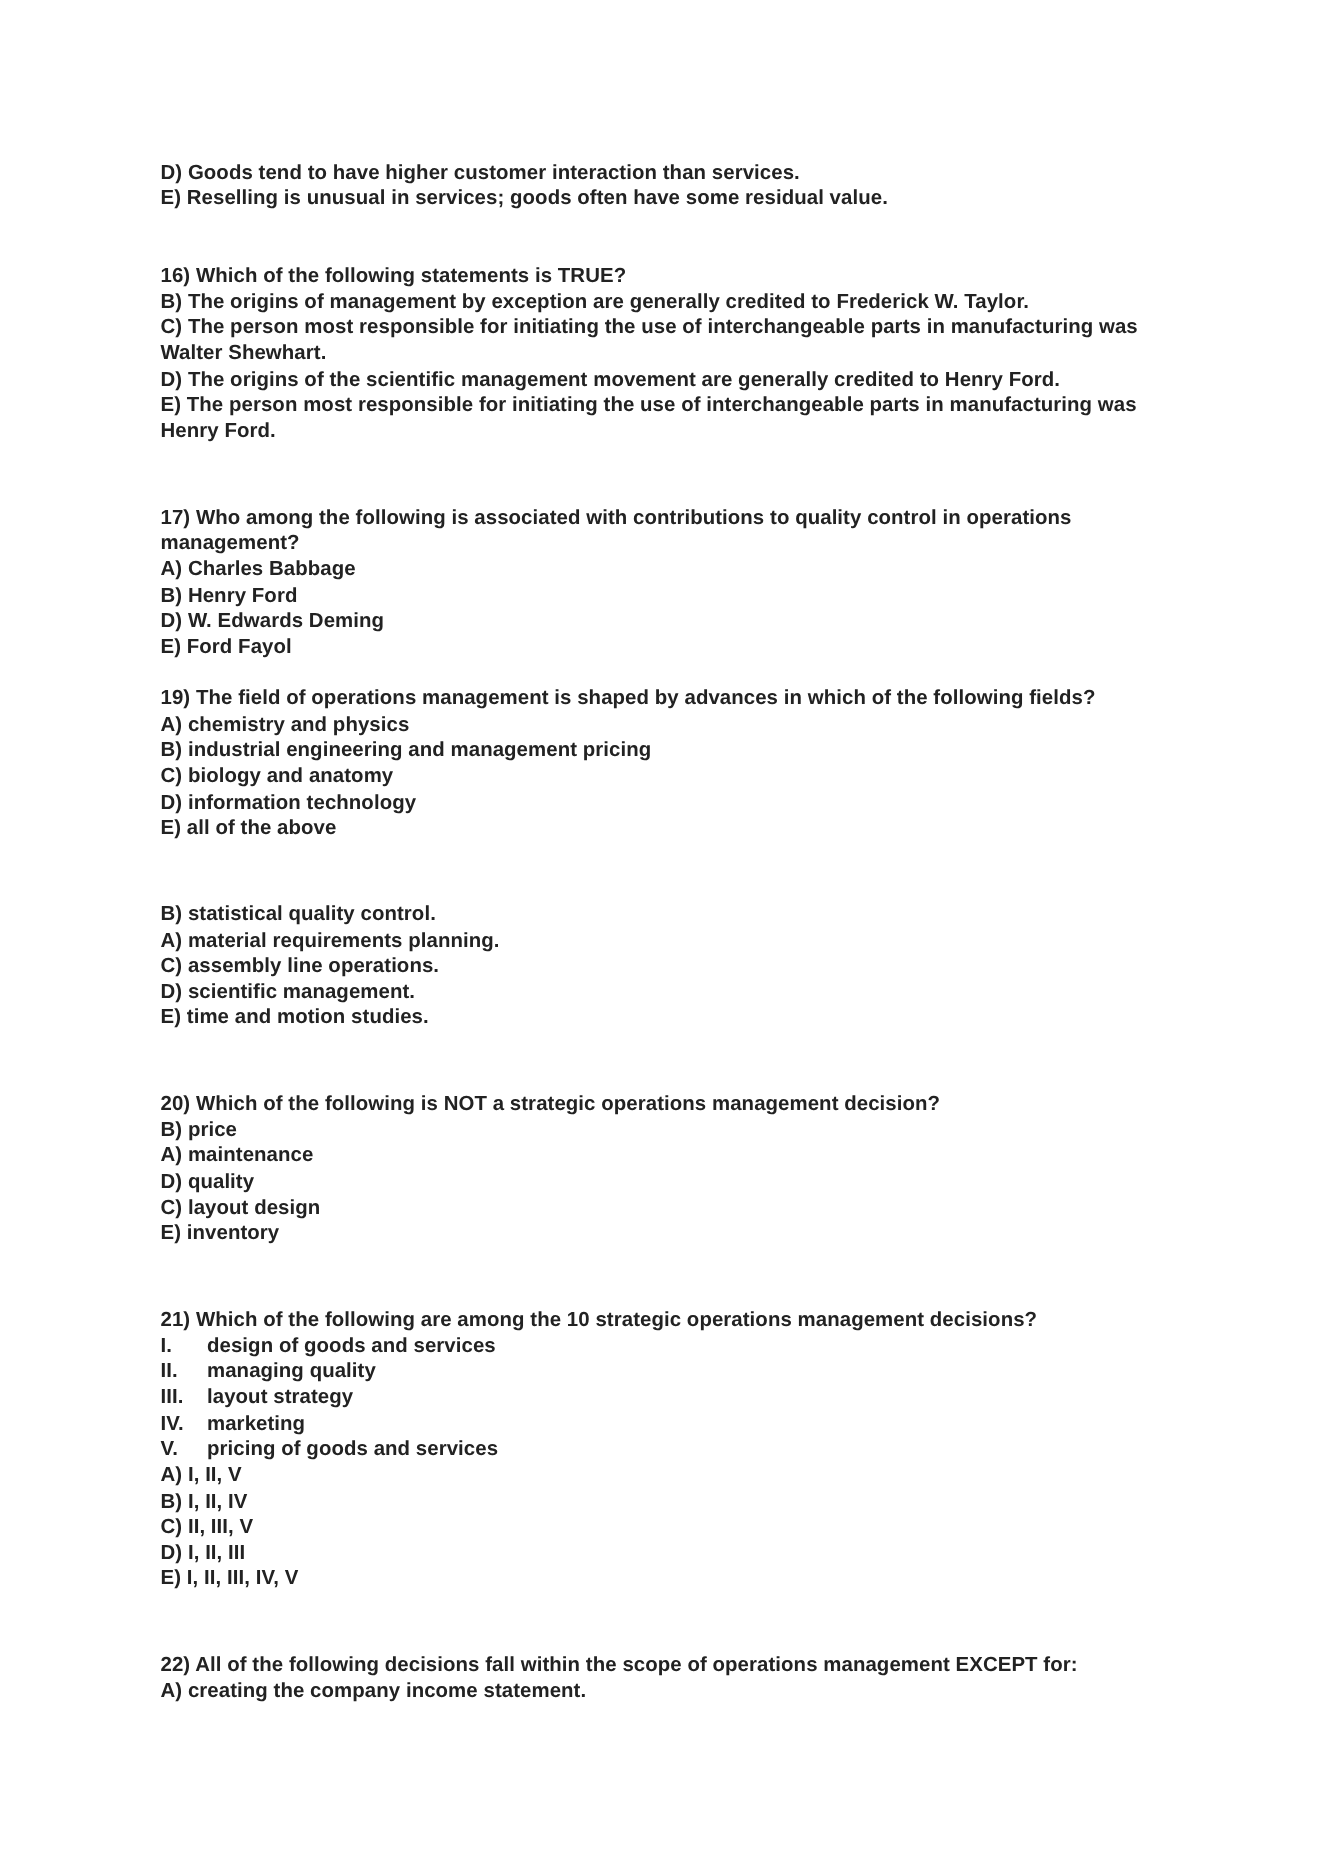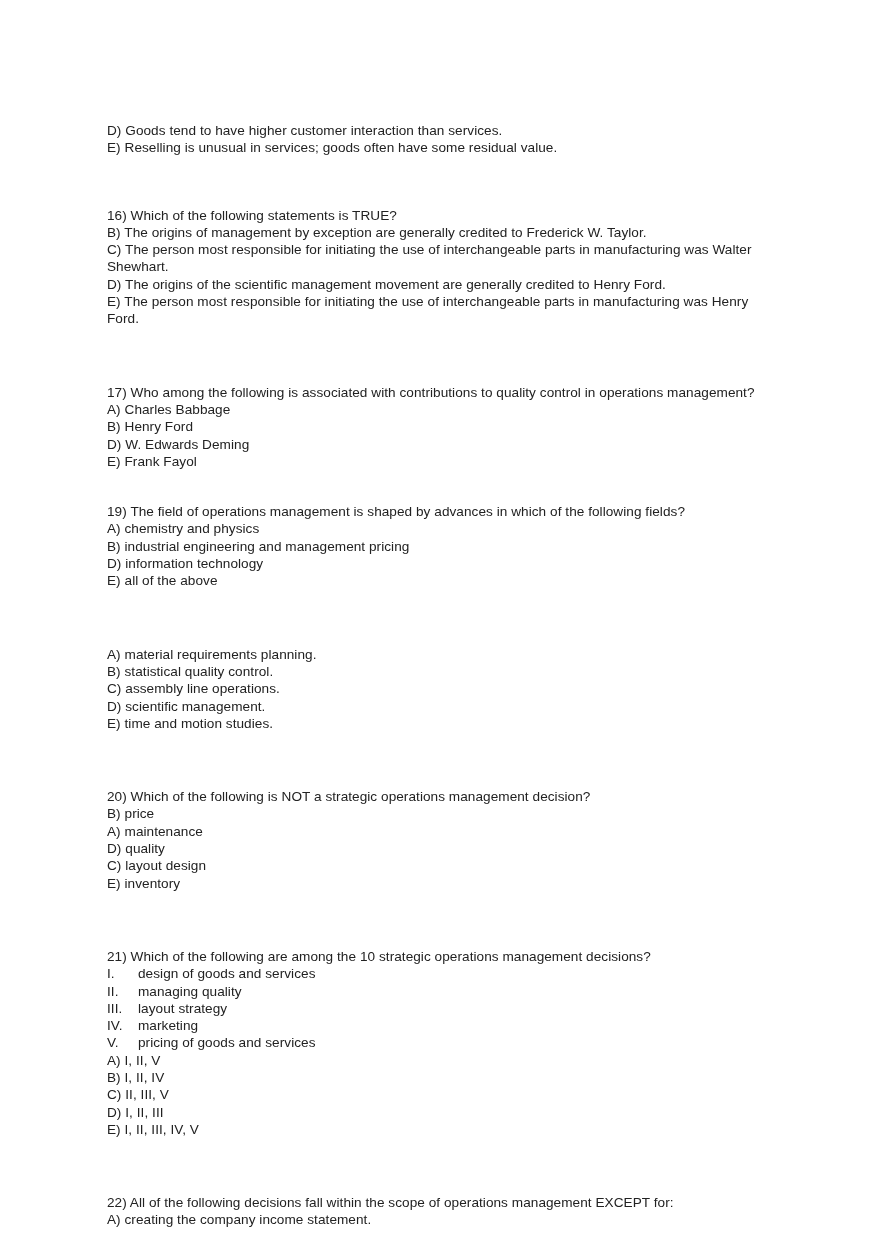--- a/index.html
+++ b/index.html
@@ -17,21 +17,22 @@
     font-family: "Liberation Sans", sans-serif;
     color: #222222;
   }
   .content {
     position: absolute;
     left: 107px;
     top: 106px;
     width: 665px;
   }
   .block {
-    margin: 16px 0 0 0;
+    margin: 0 0 0 0;
+    font-weight: bold;
   }
   
   .gap-1 { height: 17px; }
   .gap-2 { height: 34px; }
   .gap-3 { height: 40px; }
 
   .line {
     font-size: 13.6px;
     line-height: 17.3px;
     white-space: pre-wrap;
@@ -78,38 +79,39 @@
       <div class="line choice">E) The person most responsible for initiating the use of interchangeable parts in manufacturing was Henry Ford.</div>
     </div>
 
     <div class="gap-3"></div>
 
     <div class="block">
       <div class="line stem">17) Who among the following is associated with contributions to quality control in operations management?</div>
       <div class="line choice">A) Charles Babbage</div>
       <div class="line choice">B) Henry Ford</div>
       <div class="line choice">D) W. Edwards Deming</div>
-      <div class="line choice">E) Frank Fayol</div>
+      <div class="line choice">E) Ford Fayol</div>
     </div>
 
     <div class="gap-1"></div>
 
     <div class="block">
       <div class="line stem">19) The field of operations management is shaped by advances in which of the following fields?</div>
       <div class="line choice">A) chemistry and physics</div>
       <div class="line choice">B) industrial engineering and management pricing</div>
+      <div class="line choice">C) biology and anatomy</div>
       <div class="line choice">D) information technology</div>
       <div class="line choice">E) all of the above</div>
     </div>
 
     <div class="gap-3"></div>
 
     <div class="block">
+      <div class="line choice">B) statistical quality control.</div>
       <div class="line choice">A) material requirements planning.</div>
-      <div class="line choice">B) statistical quality control.</div>
       <div class="line choice">C) assembly line operations.</div>
       <div class="line choice">D) scientific management.</div>
       <div class="line choice">E) time and motion studies.</div>
     </div>
 
     <div class="gap-3"></div>
 
     <div class="block">
       <div class="line stem">20) Which of the following is NOT a strategic operations management decision?</div>
       <div class="line choice">B) price</div>

